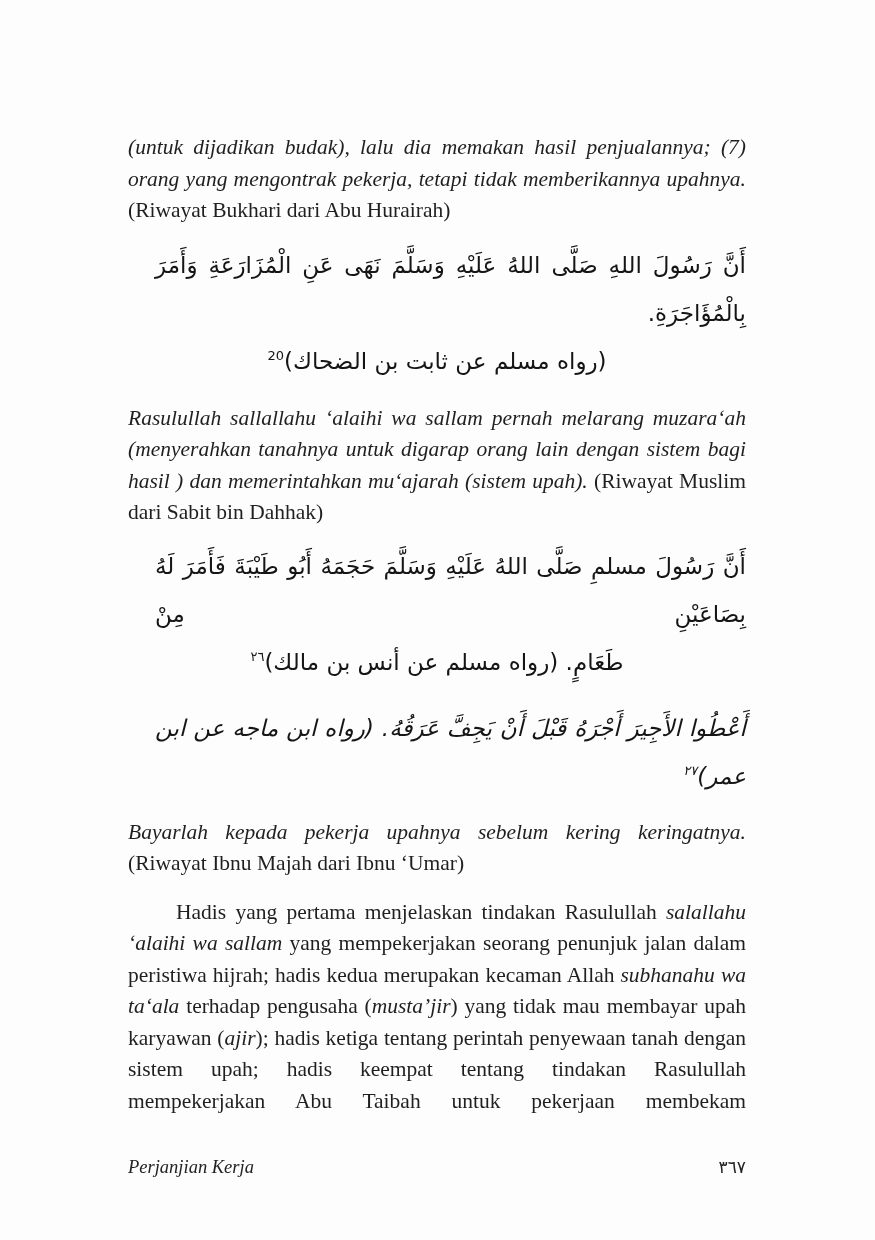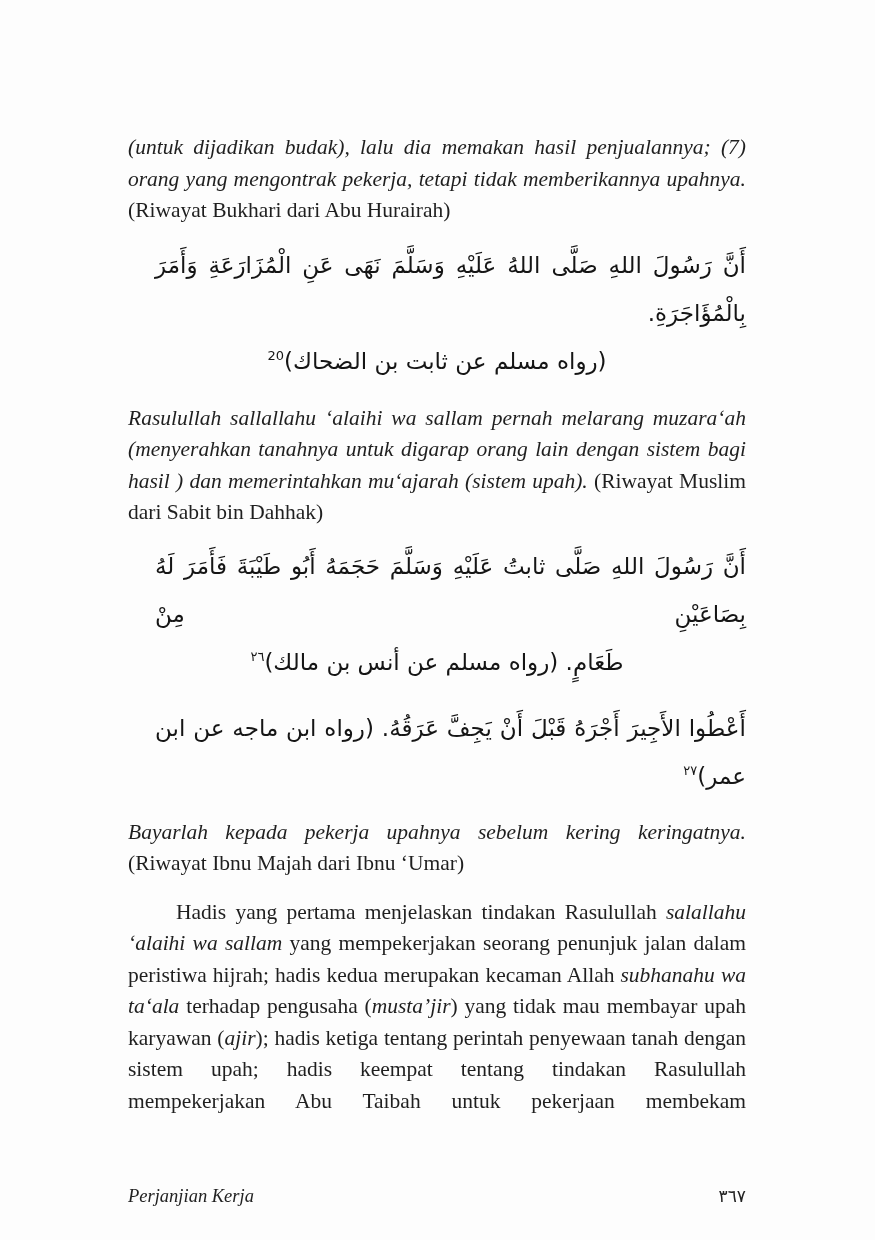--- a/index.html
+++ b/index.html
@@ -54,21 +54,21 @@
     font-size: 13px;
     vertical-align: super;
     line-height: 0;
   }
 
   #p1 { margin-bottom: 14px; }
   #a1 { margin-bottom: 18px; }
   #p2 { margin-bottom: 13px; }
   #a2 { margin-bottom: 18px; }
   #p3 { margin-bottom: 9px; }
-  #a3 { margin-bottom: 17px; }
+  #a3 { margin-bottom: 17px; font-style: italic; }
   #p4 { margin-bottom: 17px; }
 
   .footer {
     position: absolute;
     left: 128px;
     top: 1157px;
     width: 618px;
     display: flex;
     justify-content: space-between;
     align-items: baseline;
@@ -76,40 +76,39 @@
   .footer-title {
     font-family: "Liberation Serif", serif;
     font-style: italic;
     font-size: 18.5px;
     color: #222;
   }
   .footer-page {
     font-family: "DejaVu Sans", sans-serif;
     font-size: 17px;
     color: #222;
-    margin-top: 29px;
   }
 </style>
 </head>
 <body>
 
 <div class="page">
   <div class="content">
 
     <p id="p1" class="para"><span class="it">(untuk dijadikan budak), lalu dia memakan hasil penjualannya; (7) orang yang mengontrak pekerja, tetapi tidak memberikannya upahnya.</span><span class="rm"> (Riwayat Bukhari dari Abu Hurairah)</span></p>
 
     <div id="a1" class="arabic">
       <div class="ar-line ar-justify">أَنَّ رَسُولَ اللهِ صَلَّى اللهُ عَلَيْهِ وَسَلَّمَ نَهَى عَنِ الْمُزَارَعَةِ وَأَمَرَ بِالْمُؤَاجَرَةِ.</div>
       <div class="ar-line ar-center"><span>(رواه مسلم عن ثابت بن الضحاك)</span><sup class="fn">20</sup></div>
     </div>
 
     <p id="p2" class="para"><span class="it">Rasulullah sallallahu ‘alaihi wa sallam pernah melarang muzara‘ah (menyerahkan tanahnya untuk digarap orang lain dengan sistem bagi hasil ) dan memerintahkan mu‘ajarah (sistem upah).</span><span class="rm"> (Riwayat Muslim dari Sabit bin Dahhak)</span></p>
 
     <div id="a2" class="arabic">
-      <div class="ar-line ar-justify">أَنَّ رَسُولَ اللهِ صَلَّى ثابتُ عَلَيْهِ وَسَلَّمَ حَجَمَهُ أَبُو طَيْبَةَ فَأَمَرَ لَهُ بِصَاعَيْنِ مِنْ</div>
+      <div class="ar-line ar-justify">أَنَّ رَسُولَ مسلمِ صَلَّى اللهُ عَلَيْهِ وَسَلَّمَ حَجَمَهُ أَبُو طَيْبَةَ فَأَمَرَ لَهُ بِصَاعَيْنِ مِنْ</div>
       <div class="ar-line ar-center"><span>طَعَامٍ. (رواه مسلم عن أنس بن مالك)</span><sup class="fn">٢٦</sup></div>
     </div>
 
 
     <div id="a3" class="arabic">
       <div class="ar-line ar-justify"><span>أَعْطُوا الأَجِيرَ أَجْرَهُ قَبْلَ أَنْ يَجِفَّ عَرَقُهُ. (رواه ابن ماجه عن ابن عمر)</span><sup class="fn">٢٧</sup></div>
     </div>
 
     <p id="p4" class="para"><span class="it">Bayarlah kepada pekerja upahnya sebelum kering keringatnya.</span><span class="rm"> (Riwayat Ibnu Majah dari Ibnu ‘Umar)</span></p>
 

